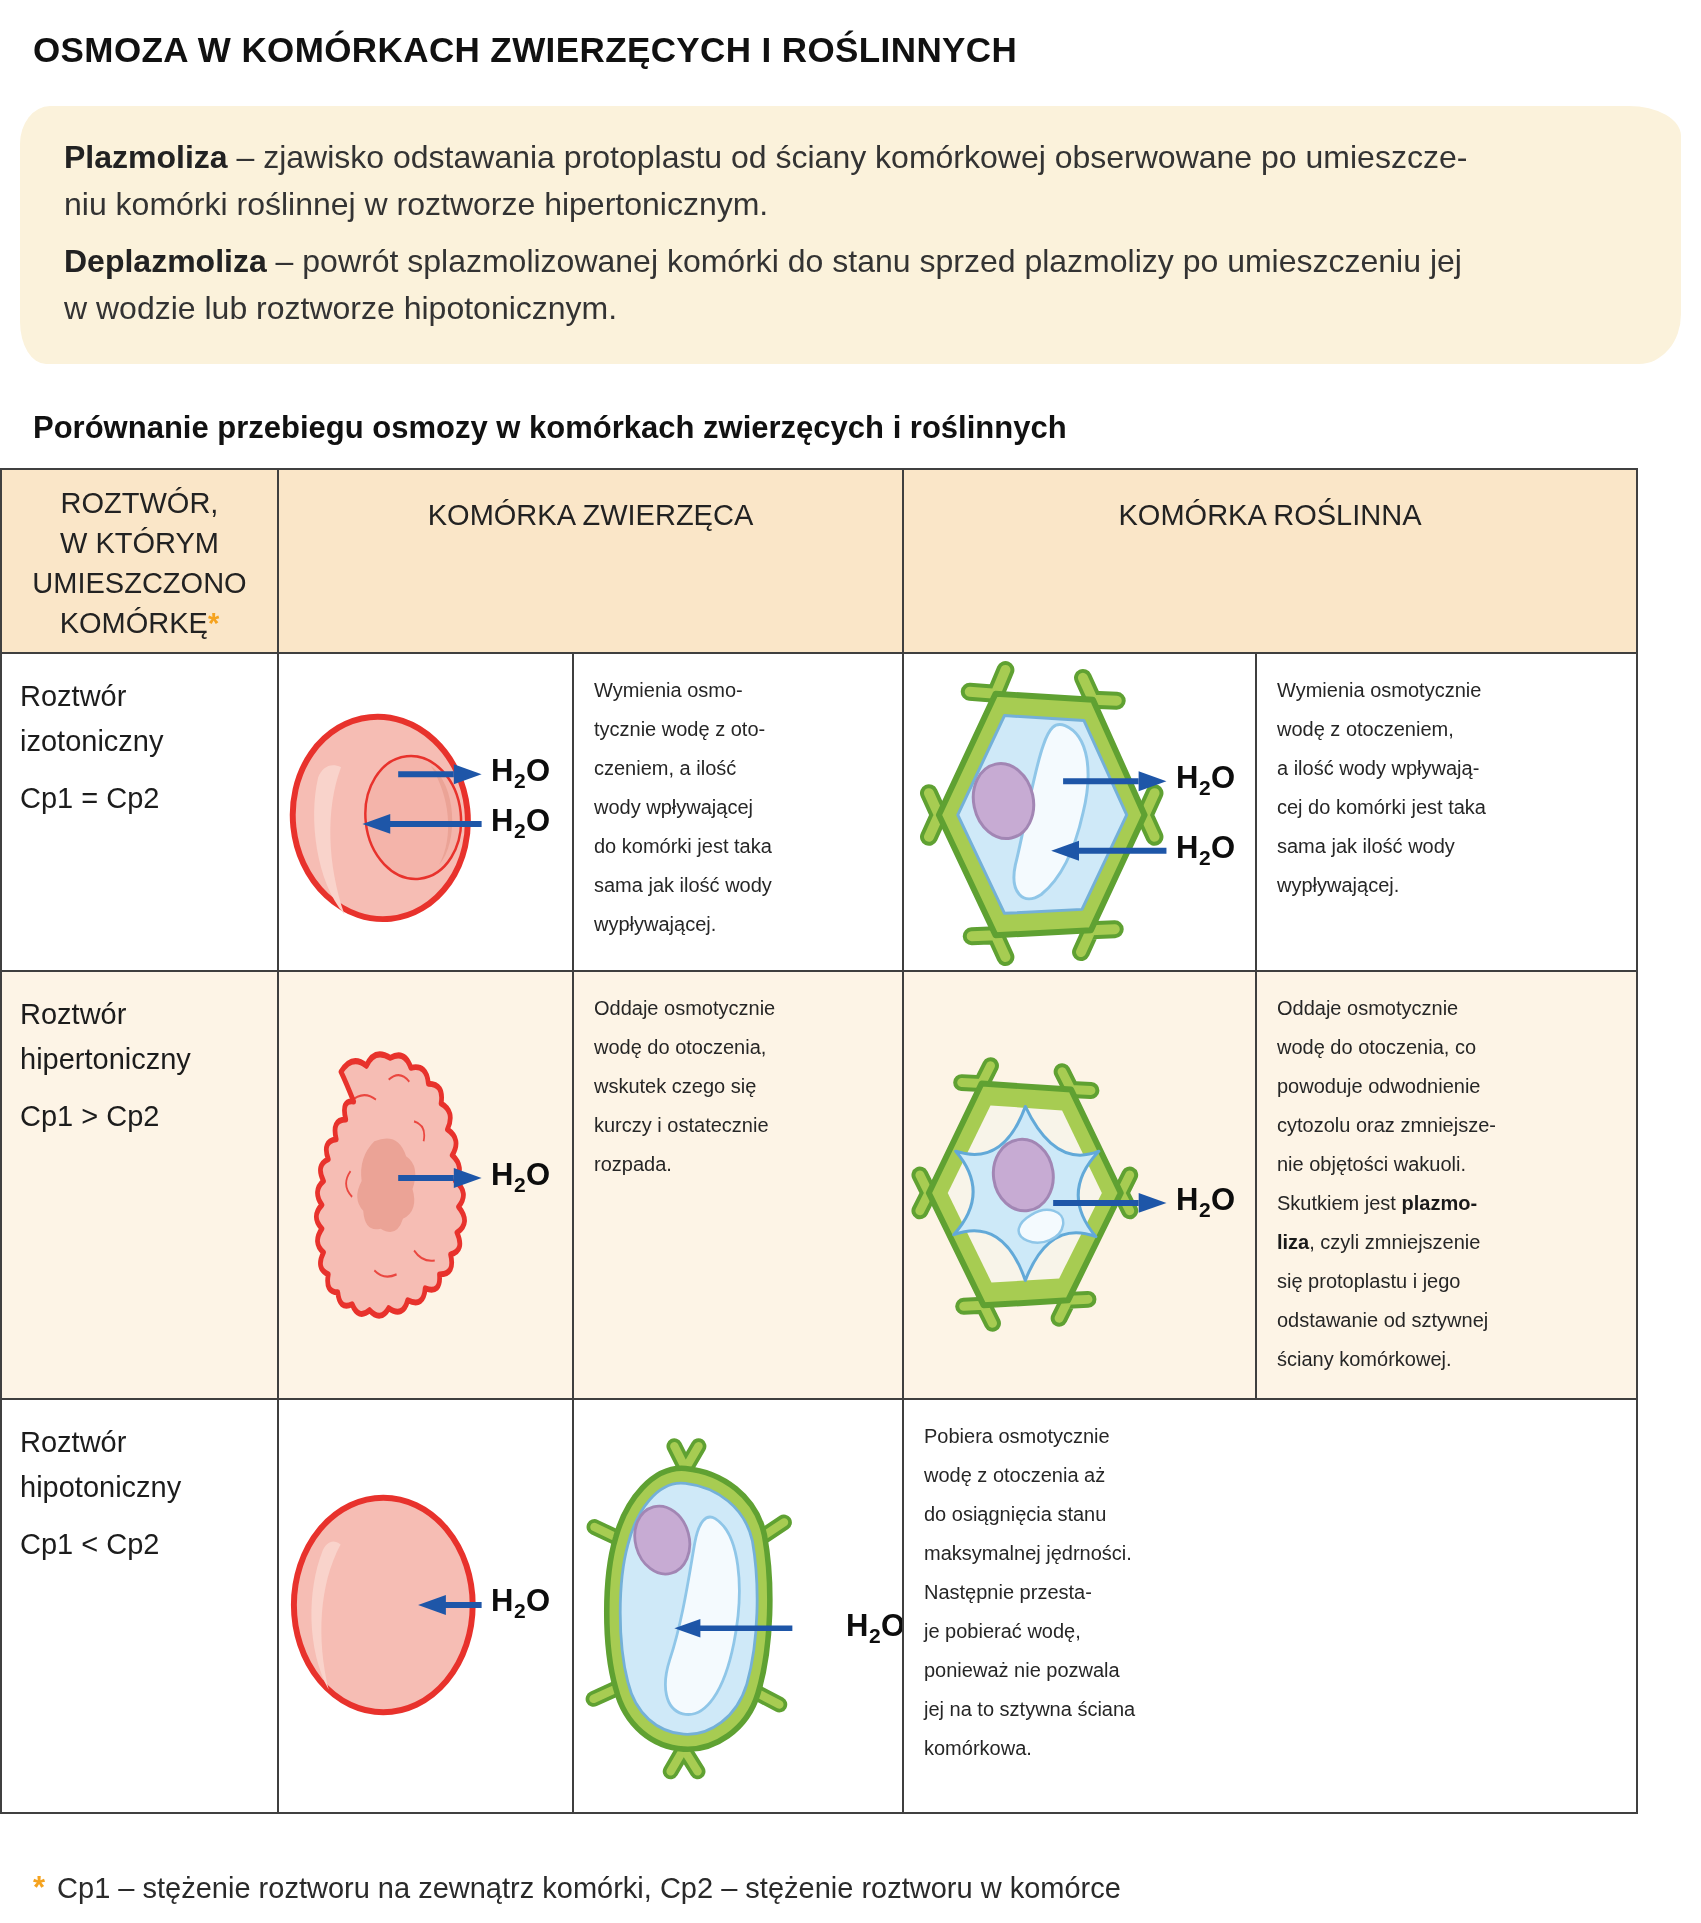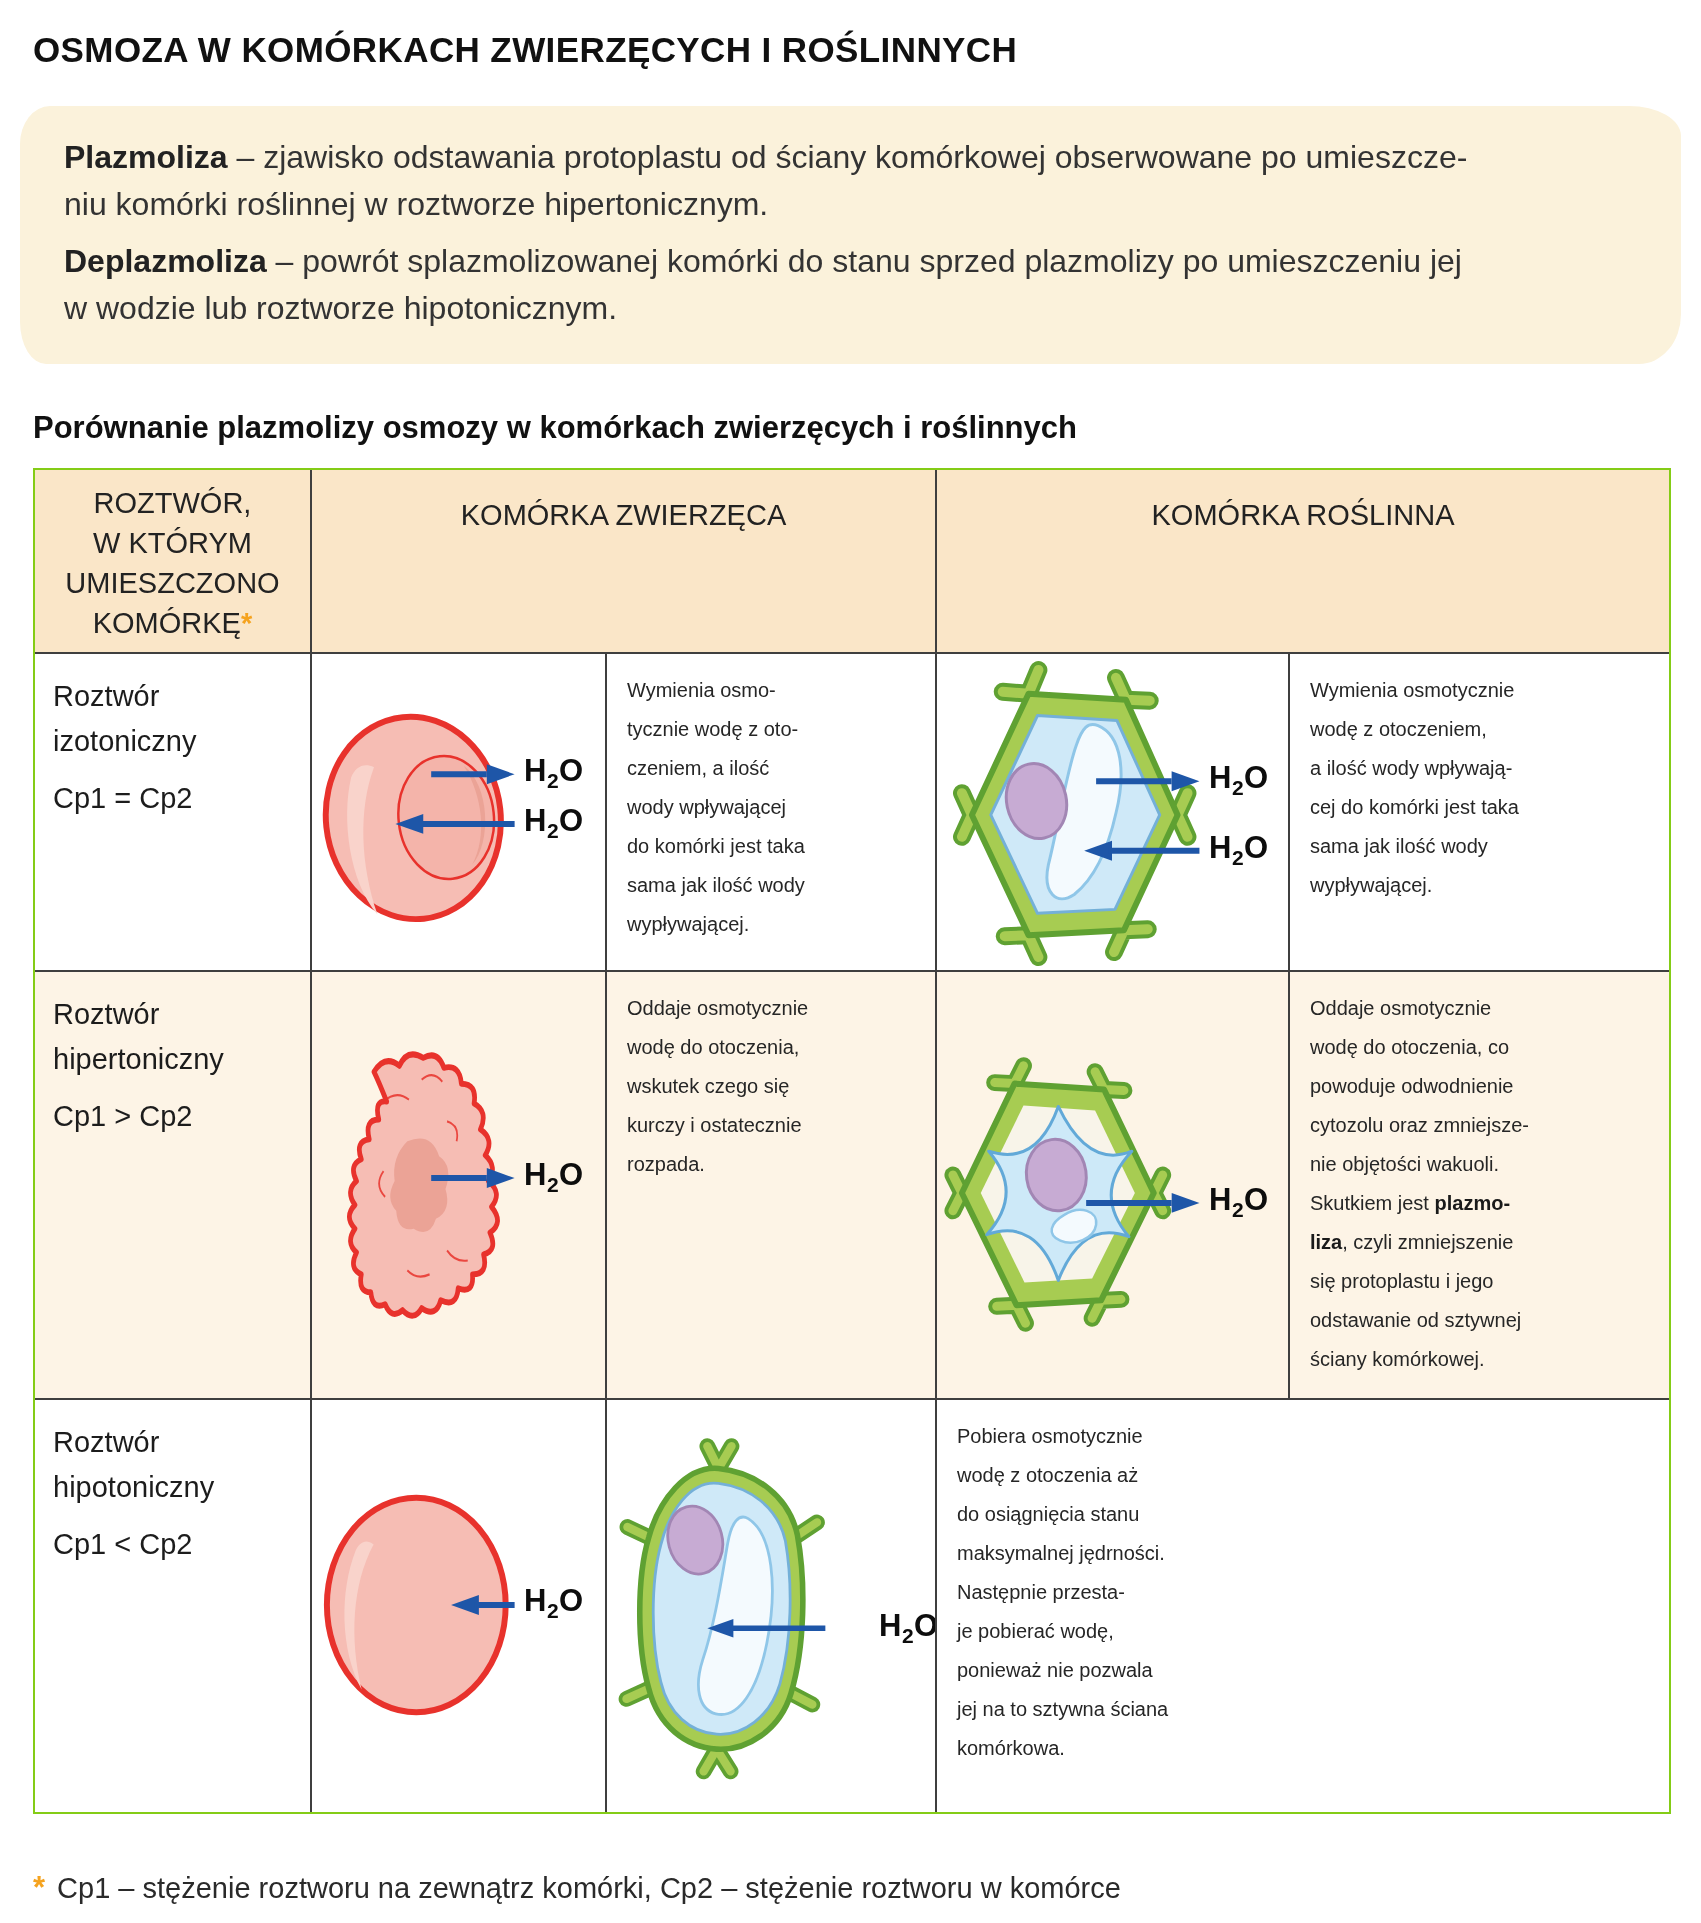--- a/index.html
+++ b/index.html
@@ -24,26 +24,25 @@
     font-size: 32px; line-height: 47px; color: #333;
   }
   .defbox p { white-space: pre-line; }
   .defbox p + p { margin-top: 10px; }
   .def-term { font-weight: 700; color: #222; }
   .table-title {
     margin: 46px 33px 22px 33px;
     font-size: 31px; font-weight: 700; color: #111;
   }
   .ostable {
-    margin-left: 33px;
     width: 1638px;
     display: grid;
     grid-template-columns: 277px 295px 330px 353px 379px;
     grid-template-rows: 184px 318px 428px 412px;
-    border: 2px solid #84cc16;
+    border: 2px solid #404040;
     background: #ffffff;
   }
   .tcell {
     border-right: 2px solid #3f3f3f;
     border-bottom: 2px solid #3f3f3f;
     position: relative; overflow: hidden;
   }
   .col-last { border-right: none; }
   .row-last { border-bottom: none; }
   .hdr { background: #FAE6C8; text-align: center; font-size: 29px; color: #222; }
@@ -80,21 +79,21 @@
 
 <h1 class="page-title">OSMOZA W KOMÓRKACH ZWIERZĘCYCH I ROŚLINNYCH</h1>
 
 <div class="defbox">
   <p><span class="def-term">Plazmoliza</span><span> – zjawisko odstawania protoplastu od ściany komórkowej obserwowane po umieszcze-
 niu komórki roślinnej w roztworze hipertonicznym.</span></p>
   <p><span class="def-term">Deplazmoliza</span><span> – powrót splazmolizowanej komórki do stanu sprzed plazmolizy po umieszczeniu jej
 w wodzie lub roztworze hipotonicznym.</span></p>
 </div>
 
-<h2 class="table-title">Porównanie plazmolizy osmozy w komórkach zwierzęcych i roślinnych</h2>
+<h2 class="table-title">Porównanie przebiegu osmozy w komórkach zwierzęcych i roślinnych</h2>
 
 <div class="ostable">
 
   <div class="tcell hdr hdr-solution"><span>ROZTWÓR,
 W KTÓRYM
 UMIESZCZONO
 KOMÓRKĘ</span><span class="asterisk">*</span></div>
   <div class="tcell hdr hdr-main hdr-animal">
     <div>KOMÓRKA ZWIERZĘCA</div>
   </div>

